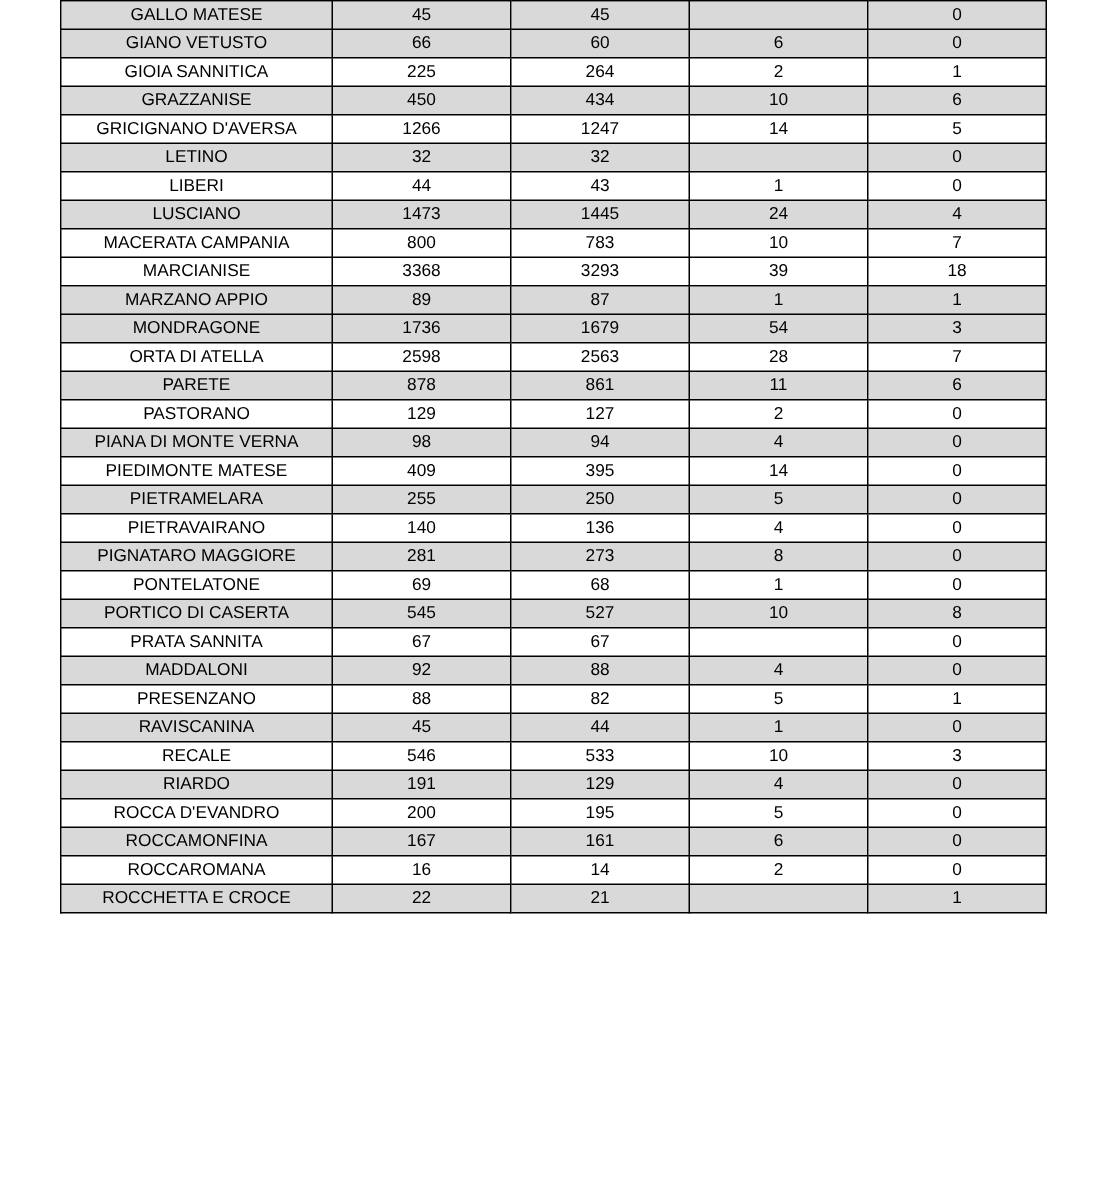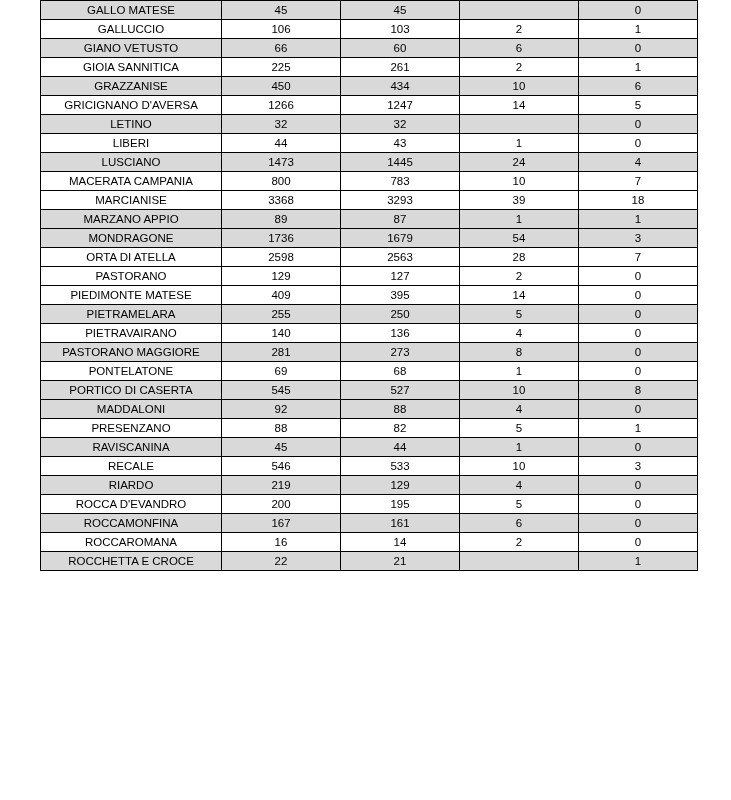--- a/index.html
+++ b/index.html
@@ -65,38 +65,31 @@
   <div id="table-wrap">
     <table class="data-table">
       <tbody id="table-body">
           <tr class="shaded">
             <td class="name-cell">GALLO MATESE</td>
             <td class="num-cell">45</td>
             <td class="num-cell">45</td>
             <td class="num-cell"></td>
             <td class="num-cell">0</td>
           </tr>
-          <tr class="plain">
-            <td class="name-cell">GALLUCCIO</td>
-            <td class="num-cell">106</td>
-            <td class="num-cell">103</td>
-            <td class="num-cell">2</td>
-            <td class="num-cell">1</td>
-          </tr>
           <tr class="shaded">
             <td class="name-cell">GIANO VETUSTO</td>
             <td class="num-cell">66</td>
             <td class="num-cell">60</td>
             <td class="num-cell">6</td>
             <td class="num-cell">0</td>
           </tr>
           <tr class="plain">
             <td class="name-cell">GIOIA SANNITICA</td>
             <td class="num-cell">225</td>
-            <td class="num-cell">261</td>
+            <td class="num-cell">264</td>
             <td class="num-cell">2</td>
             <td class="num-cell">1</td>
           </tr>
           <tr class="shaded">
             <td class="name-cell">GRAZZANISE</td>
             <td class="num-cell">450</td>
             <td class="num-cell">434</td>
             <td class="num-cell">10</td>
             <td class="num-cell">6</td>
           </tr>
@@ -156,27 +149,41 @@
             <td class="num-cell">54</td>
             <td class="num-cell">3</td>
           </tr>
           <tr class="plain">
             <td class="name-cell">ORTA DI ATELLA</td>
             <td class="num-cell">2598</td>
             <td class="num-cell">2563</td>
             <td class="num-cell">28</td>
             <td class="num-cell">7</td>
           </tr>
+          <tr class="shaded">
+            <td class="name-cell">PARETE</td>
+            <td class="num-cell">878</td>
+            <td class="num-cell">861</td>
+            <td class="num-cell">11</td>
+            <td class="num-cell">6</td>
+          </tr>
           <tr class="plain">
             <td class="name-cell">PASTORANO</td>
             <td class="num-cell">129</td>
             <td class="num-cell">127</td>
             <td class="num-cell">2</td>
             <td class="num-cell">0</td>
           </tr>
+          <tr class="shaded">
+            <td class="name-cell">PIANA DI MONTE VERNA</td>
+            <td class="num-cell">98</td>
+            <td class="num-cell">94</td>
+            <td class="num-cell">4</td>
+            <td class="num-cell">0</td>
+          </tr>
           <tr class="plain">
             <td class="name-cell">PIEDIMONTE MATESE</td>
             <td class="num-cell">409</td>
             <td class="num-cell">395</td>
             <td class="num-cell">14</td>
             <td class="num-cell">0</td>
           </tr>
           <tr class="shaded">
             <td class="name-cell">PIETRAMELARA</td>
             <td class="num-cell">255</td>
@@ -185,40 +192,47 @@
             <td class="num-cell">0</td>
           </tr>
           <tr class="plain">
             <td class="name-cell">PIETRAVAIRANO</td>
             <td class="num-cell">140</td>
             <td class="num-cell">136</td>
             <td class="num-cell">4</td>
             <td class="num-cell">0</td>
           </tr>
           <tr class="shaded">
-            <td class="name-cell">PASTORANO MAGGIORE</td>
+            <td class="name-cell">PIGNATARO MAGGIORE</td>
             <td class="num-cell">281</td>
             <td class="num-cell">273</td>
             <td class="num-cell">8</td>
             <td class="num-cell">0</td>
           </tr>
           <tr class="plain">
             <td class="name-cell">PONTELATONE</td>
             <td class="num-cell">69</td>
             <td class="num-cell">68</td>
             <td class="num-cell">1</td>
             <td class="num-cell">0</td>
           </tr>
           <tr class="shaded">
             <td class="name-cell">PORTICO DI CASERTA</td>
             <td class="num-cell">545</td>
             <td class="num-cell">527</td>
             <td class="num-cell">10</td>
             <td class="num-cell">8</td>
           </tr>
+          <tr class="plain">
+            <td class="name-cell">PRATA SANNITA</td>
+            <td class="num-cell">67</td>
+            <td class="num-cell">67</td>
+            <td class="num-cell"></td>
+            <td class="num-cell">0</td>
+          </tr>
           <tr class="shaded">
             <td class="name-cell">MADDALONI</td>
             <td class="num-cell">92</td>
             <td class="num-cell">88</td>
             <td class="num-cell">4</td>
             <td class="num-cell">0</td>
           </tr>
           <tr class="plain">
             <td class="name-cell">PRESENZANO</td>
             <td class="num-cell">88</td>
@@ -235,21 +249,21 @@
           </tr>
           <tr class="plain">
             <td class="name-cell">RECALE</td>
             <td class="num-cell">546</td>
             <td class="num-cell">533</td>
             <td class="num-cell">10</td>
             <td class="num-cell">3</td>
           </tr>
           <tr class="shaded">
             <td class="name-cell">RIARDO</td>
-            <td class="num-cell">219</td>
+            <td class="num-cell">191</td>
             <td class="num-cell">129</td>
             <td class="num-cell">4</td>
             <td class="num-cell">0</td>
           </tr>
           <tr class="plain">
             <td class="name-cell">ROCCA D'EVANDRO</td>
             <td class="num-cell">200</td>
             <td class="num-cell">195</td>
             <td class="num-cell">5</td>
             <td class="num-cell">0</td>

